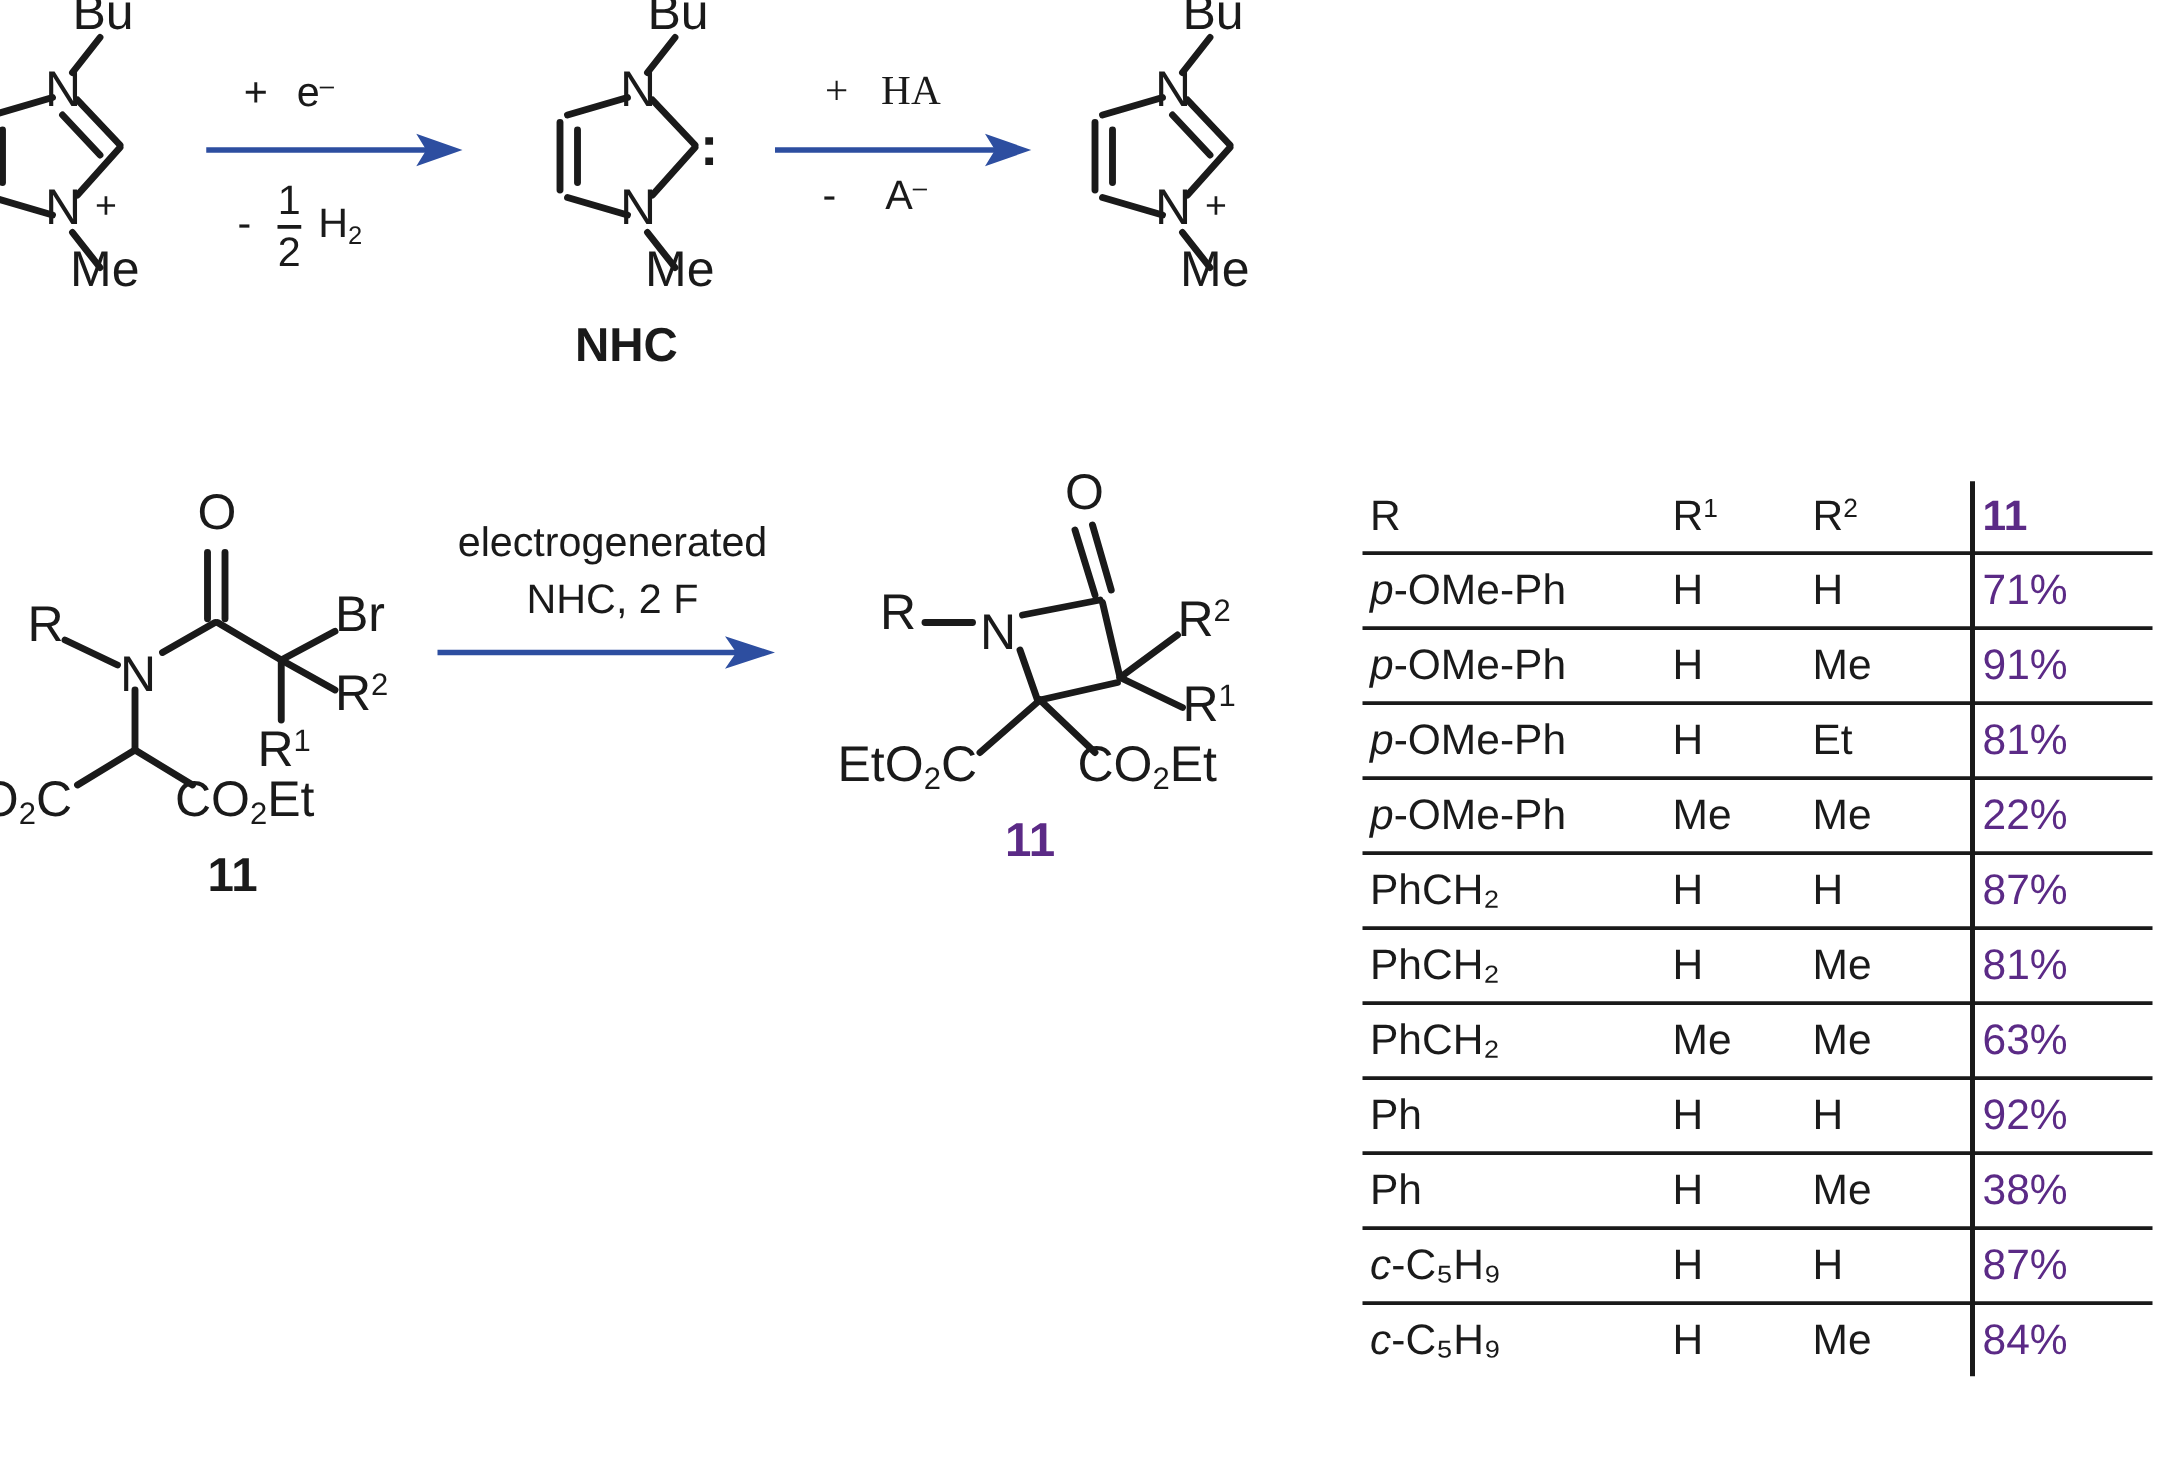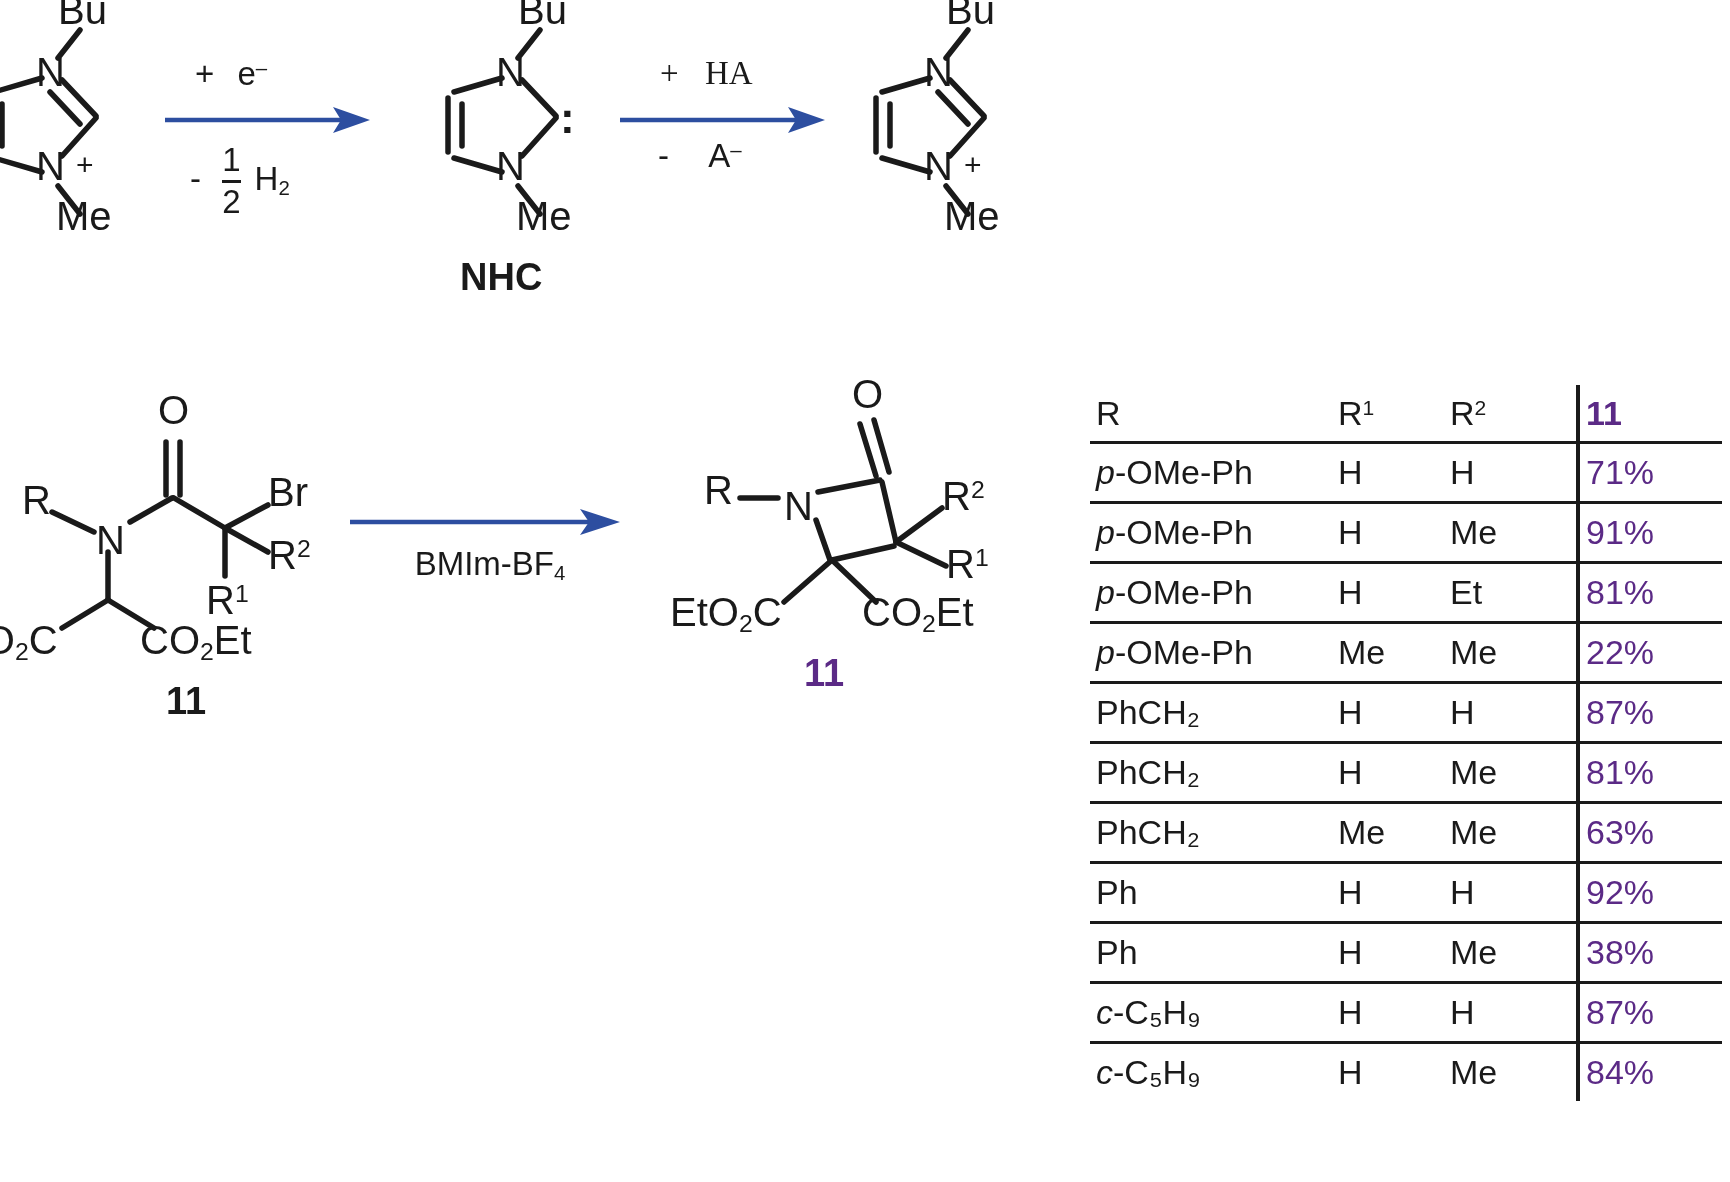--- a/index.html
+++ b/index.html
@@ -215,25 +215,26 @@
   <span class="abs atom" style="left:158px; top:10px;">O</span>
   <span class="abs atom" style="left:268px; top:92px;">Br</span>
   <span class="abs atom" style="left:268px; top:155px;"><span>R</span><sup>2</sup></span>
   <span class="abs atom" style="left:206px; top:200px;"><span>R</span><sup>1</sup></span>
   <span class="abs atom" style="left:-54px; top:240px;"><span>EtO</span><sub>2</sub><span>C</span></span>
   <span class="abs atom" style="left:140px; top:240px;"><span>CO</span><sub>2</sub><span>Et</span></span>
   <span class="abs bold-label" style="left:166px; top:300px;">11</span>
 </div>
 
 <div class="abs" style="left:340px; top:415px; width:300px; height:180px;">
+  <div class="cond abs" style="left:0px; top:0px; width:300px;">electrogenerated</div>
+  <div class="cond abs" style="left:0px; top:45px; width:300px;">NHC, 2 F</div>
   <svg class="skeleton" width="300" height="40" style="top:92px;">
     <line class="arrow-line" x1="10" y1="15" x2="255" y2="15"></line>
     <polygon class="arrow-head" points="240,2 280,15 240,28 249,15"></polygon>
   </svg>
-  <div class="cond abs" style="left:0px; top:130px; width:300px;"><span>BMIm-BF</span><sub>4</sub></div>
 </div>
 
 <div class="abs" style="left:680px; top:380px; width:330px; height:330px;">
   <svg class="skeleton" width="330" height="260">
 
     <line class="bond" x1="60" y1="118" x2="98" y2="118"></line>
 
     <line class="bond" x1="138" y1="112" x2="200" y2="100"></line>
 
     <line class="bond" x1="196" y1="96" x2="180" y2="44"></line>

